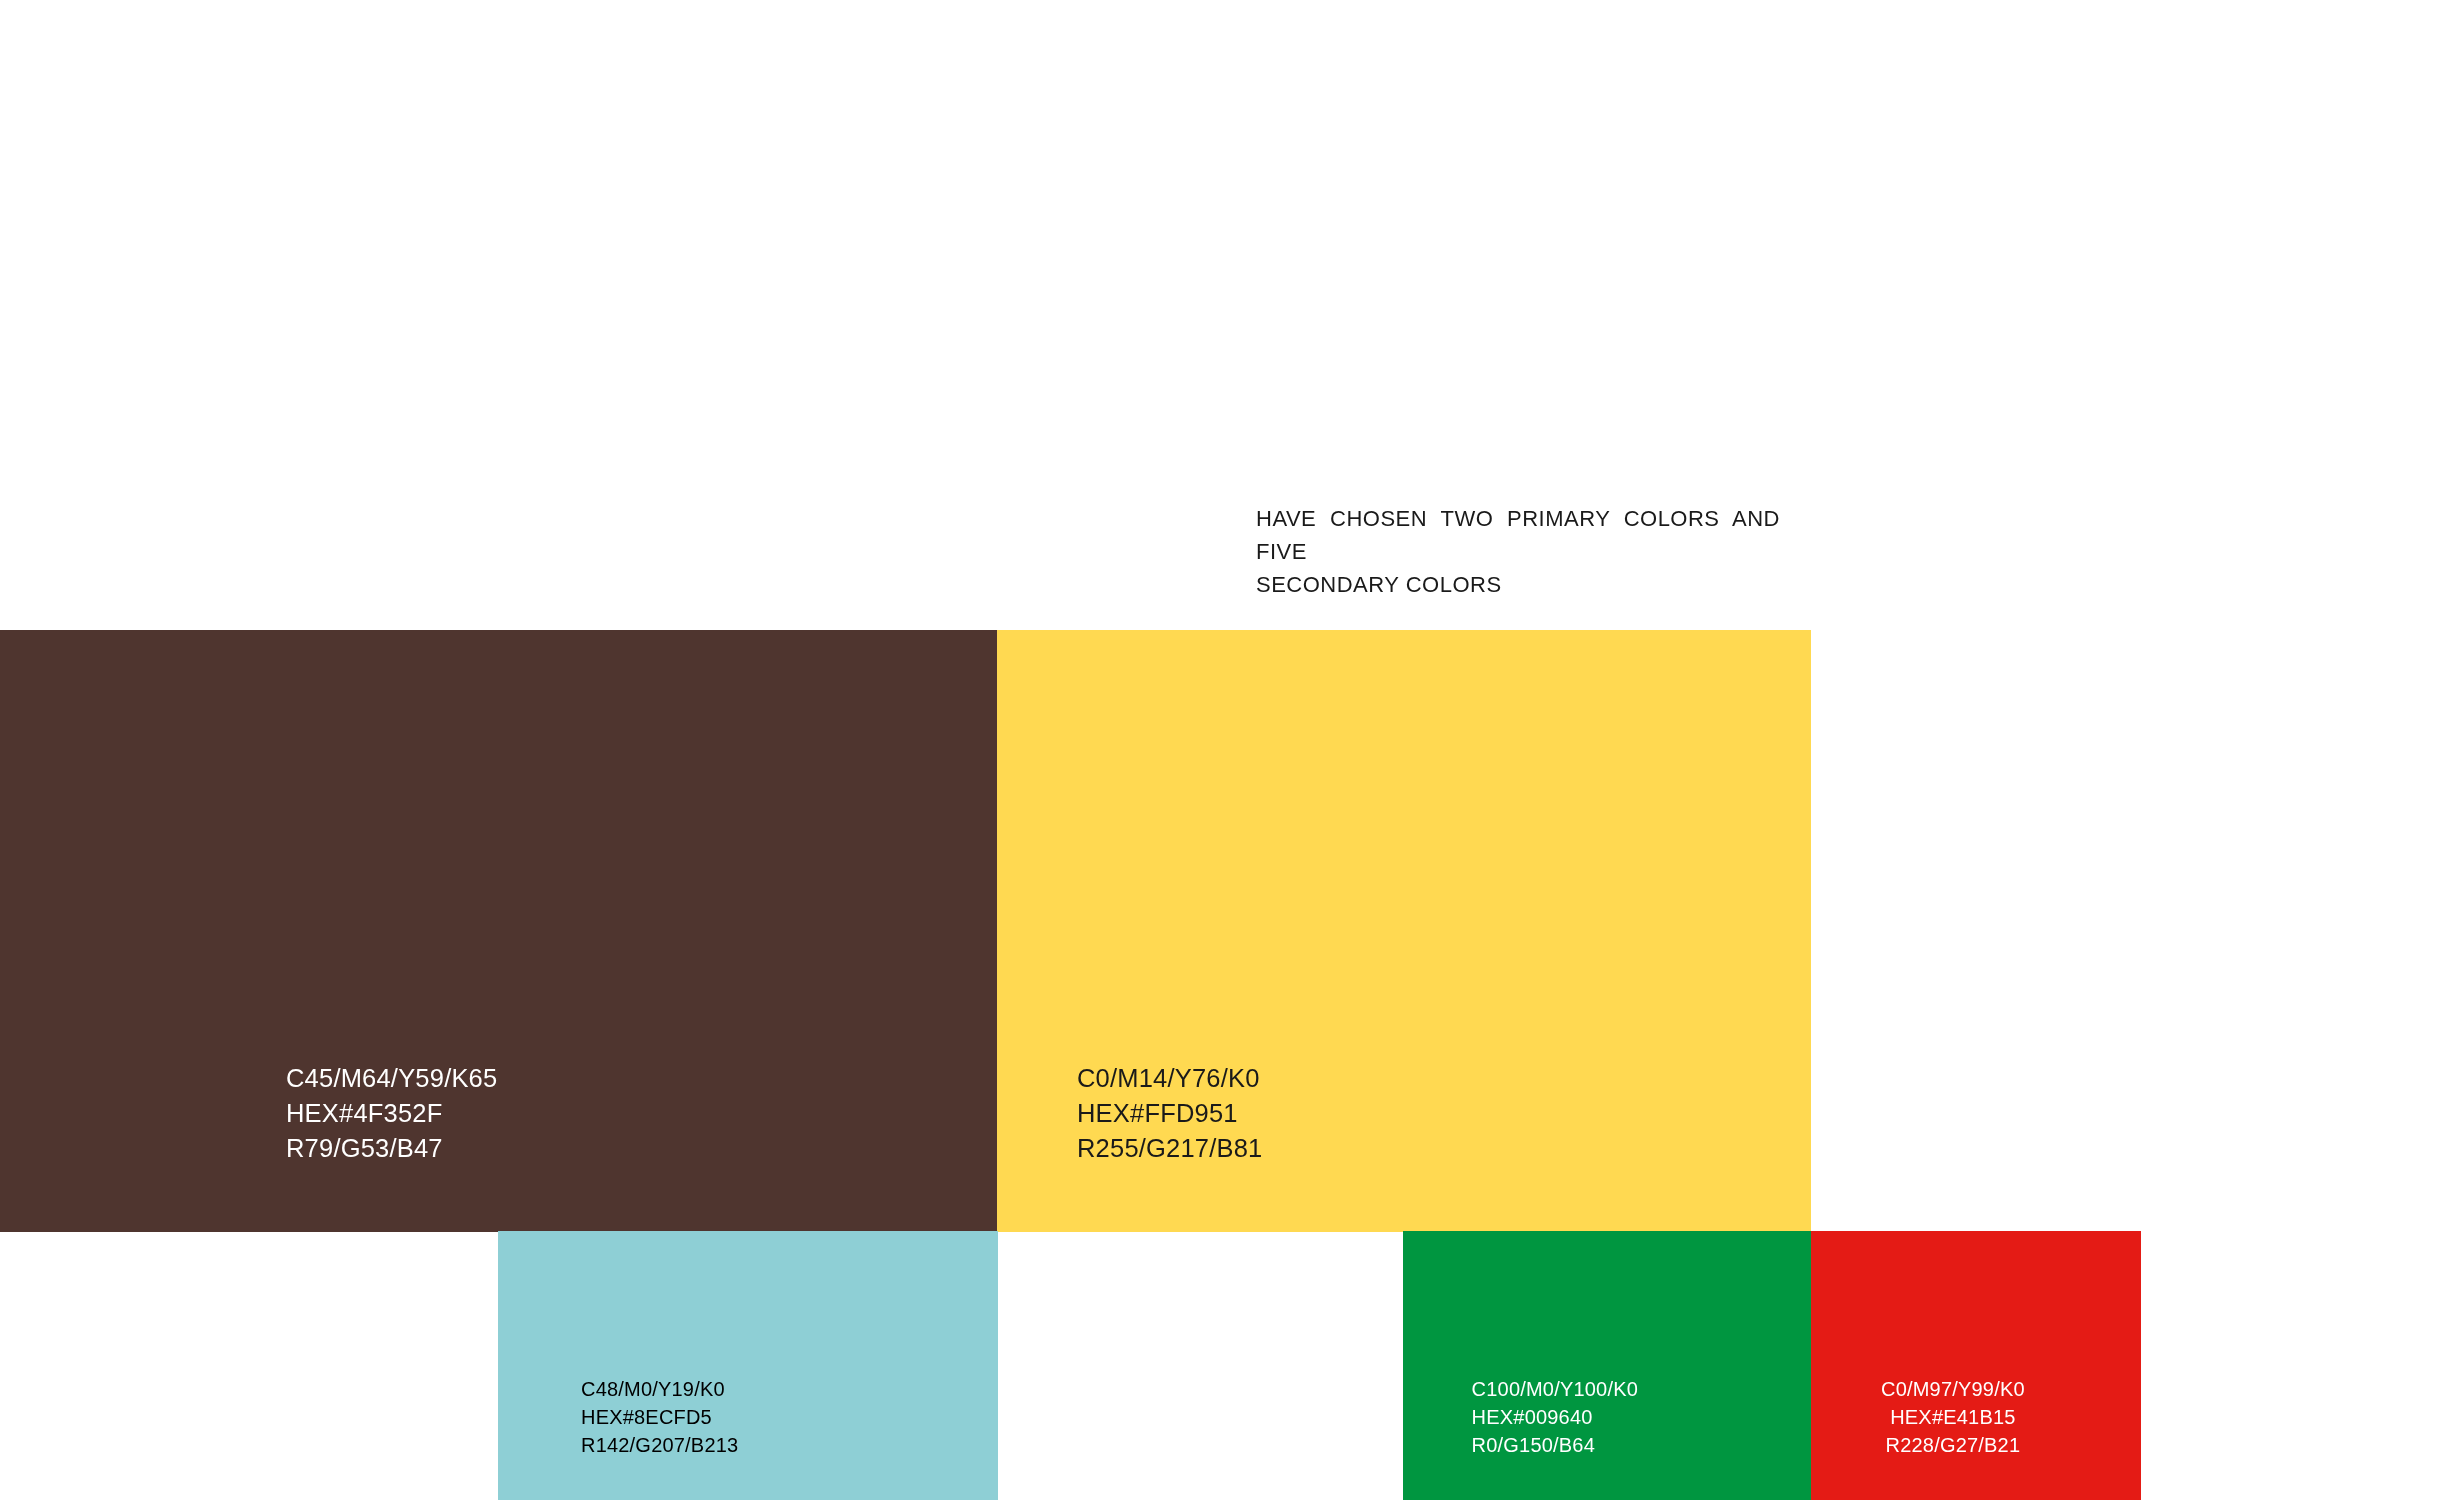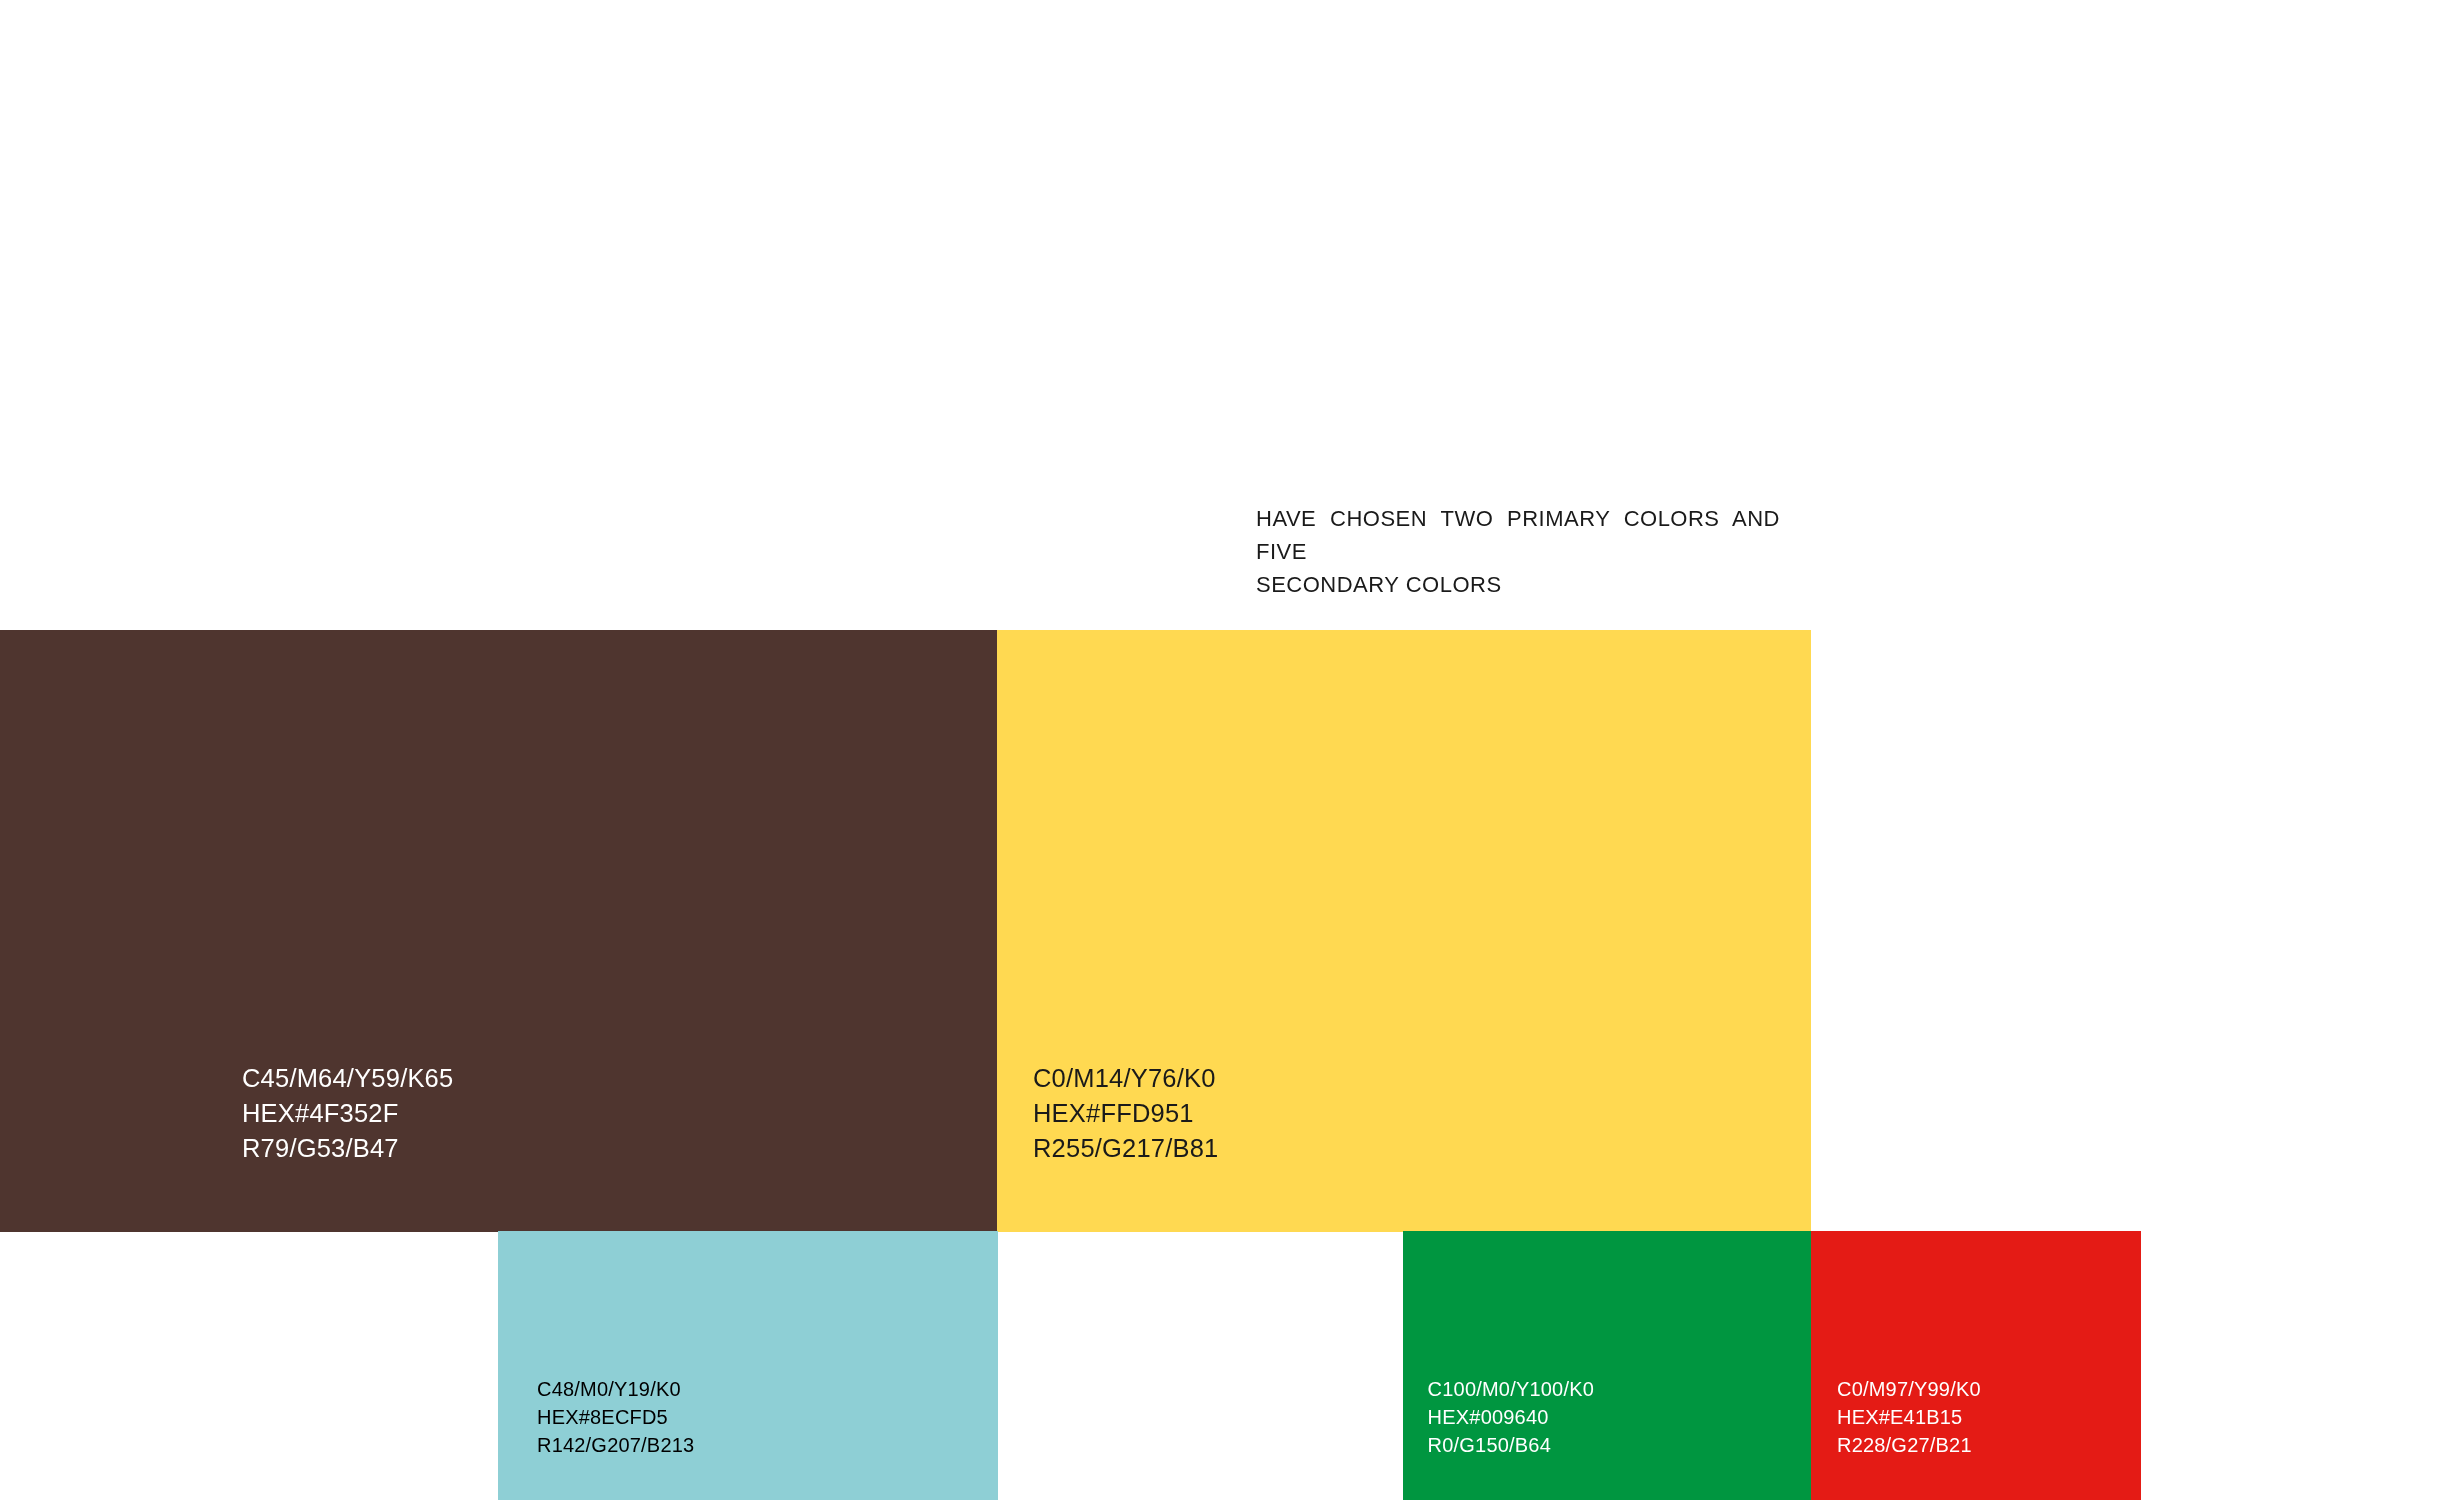--- a/index.html
+++ b/index.html
@@ -57,20 +57,21 @@
 
   
   .swatch {
     position: absolute;
     box-sizing: border-box;
     overflow: hidden;
   }
   .swatch .specs {
     position: absolute;
     white-space: nowrap;
+    margin-left: 44px;
   }
   .specs .spec-line {
     display: block;
   }
 
   
   .swatch-primary .specs {
     font-size: 25.5px;
     line-height: 35px;
     letter-spacing: 0.2px;
@@ -82,21 +83,21 @@
     letter-spacing: 0.2px;
   }
 
   
   #sw-brown  { left: 0px;    top: 630px;  width: 997px; height: 602px; }
   #sw-yellow { left: 997px; top: 630px;  width: 814px;  height: 602px; }
   
   #sw-blue   { left: 498px;  top: 1231px; width: 500px;  height: 269px; }
   #sw-cream  { left: 997px; top: 1231px; width: 405px;  height: 269px; }
   #sw-green  { left: 1403px; top: 1231px; width: 408px;  height: 269px; }
-  #sw-red    { left: 1811px; top: 1231px; width: 330px;  height: 269px; }
+  #sw-red    { left: 1811px; top: 1231px; width: 330px;  height: 269px; text-align: center; }
   #sw-navy   { left: 2141px; top: 1231px; width: 322px;  height: 269px; }
 
   
   #sw-brown  .specs { left: 242px; top: 1061px; }
   #sw-yellow .specs { left: 36px;  top: 1061px; }
   #sw-blue   .specs { left: 39px;  top: 144px; }
   #sw-cream  .specs { left: 38px;  top: 144px; }
   #sw-green  .specs { left: 24.6px;  top: 144px; }
   #sw-red    .specs { left: 26px;  top: 144px; }
   #sw-navy   .specs { left: 21px;  top: 144px; }

